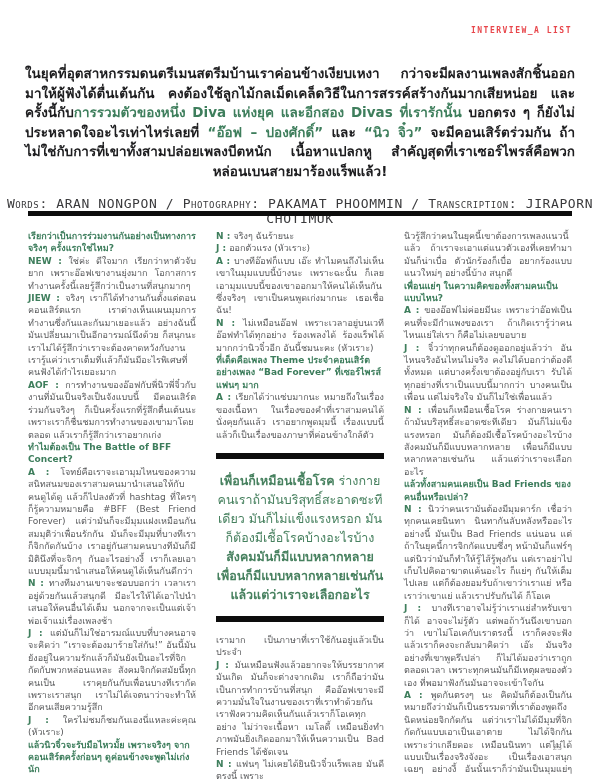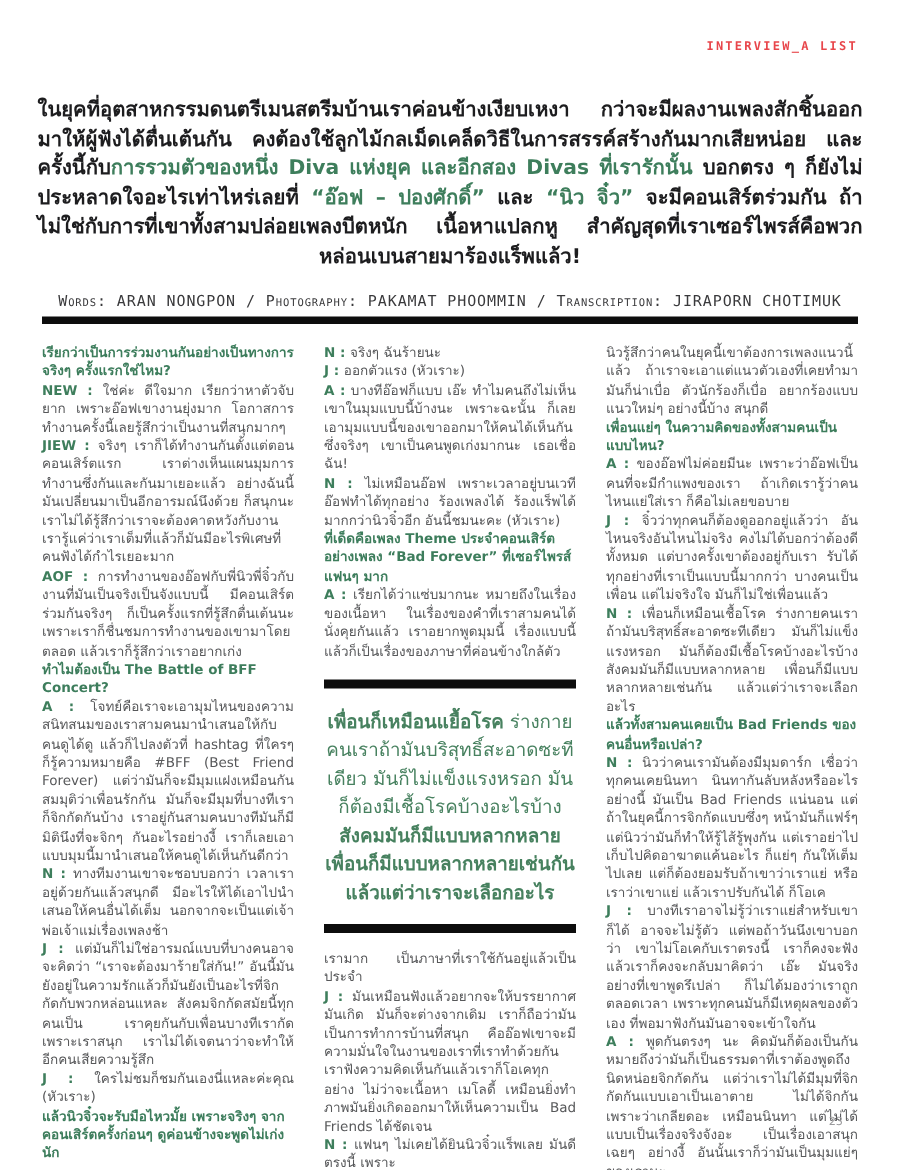--- a/index.html
+++ b/index.html
@@ -15,21 +15,21 @@
   }
   .intro {
     position:absolute; top:64px; left:25px; width:550px;
     font-size:13.5px; line-height:19.5px; font-weight:700; color:#1d1d1f;
     text-align:justify; text-align-last:center;
   }
   .intro .g { color:#3e7e5c; }
   .credits {
     position:absolute; top:196px; left:0; width:100%;
     text-align:center; font-family:"DejaVu Sans Mono", monospace;
-    font-size:10px; letter-spacing:0.6px; color:#3a3a3c;
+    font-size:13px; letter-spacing:0.6px; color:#3a3a3c;
     font-variant:small-caps;
   }
   .toprule {
     position:absolute; top:211px; left:28px; width:544px; height:5px;
     background:#0d0d0d;
   }
   .columns {
     position:absolute; top:230px; left:28px; width:544px; bottom:18px;
     display:flex; gap:20px;
   }
@@ -75,21 +75,21 @@
         <div class="q">แล้วนิวจิ๋วจะรับมือไหวมั้ย เพราะจริงๆ จากคอนเสิร์ตครั้งก่อนๆ ดูค่อนข้างจะพูดไม่เก่งนัก</div>
       </div>
       <div class="col">
         <p class="p"><span class="spk">N : </span>จริงๆ ฉันร้ายนะ</p>
         <p class="p"><span class="spk">J : </span>ออกตัวแรง (หัวเราะ)</p>
         <p class="p"><span class="spk">A : </span>บางทีอ๊อฟก็แบบ เอ๊ะ ทำไมคนถึงไม่เห็นเขาในมุมแบบนี้บ้างนะ เพราะฉะนั้น ก็เลยเอามุมแบบนี้ของเขาออกมาให้คนได้เห็นกัน ซึ่งจริงๆ เขาเป็นคนพูดเก่งมากนะ เธอเชื่อฉัน!</p>
         <p class="p"><span class="spk">N : </span>ไม่เหมือนอ๊อฟ เพราะเวลาอยู่บนเวทีอ๊อฟทำได้ทุกอย่าง ร้องเพลงได้ ร้องแร็พได้ มากกว่านิวจิ๋วอีก อันนี้ชมนะคะ (หัวเราะ)</p>
         <div class="q">ที่เด็ดคือเพลง Theme ประจำคอนเสิร์ตอย่างเพลง “Bad Forever” ที่เซอร์ไพรส์แฟนๆ มาก</div>
         <p class="p"><span class="spk">A : </span>เรียกได้ว่าแซ่บมากนะ หมายถึงในเรื่องของเนื้อหา ในเรื่องของคำที่เราสามคนได้นั่งคุยกันแล้ว เราอยากพูดมุมนี้ เรื่องแบบนี้ แล้วก็เป็นเรื่องของภาษาที่ค่อนข้างใกล้ตัว</p>
         <div class="rule"></div>
-        <div class="pullquote"><span class="qb">เพื่อนก็เหมือนแยื้อโรค</span><span> ร่างกายคนเราถ้ามันบริสุทธิ์สะอาดซะทีเดียว มันก็ไม่แข็งแรงหรอก มันก็ต้องมีเชื้อโรคบ้างอะไรบ้าง </span><span class="qb">สังคมมันก็มีแบบหลากหลาย เพื่อนก็มีแบบหลากหลายเช่นกัน แล้วแต่ว่าเราจะเลือกอะไร</span></div>
+        <div class="pullquote"><span class="qb">เพื่อนก็เหมือนเชื้อโรค</span><span> ร่างกายคนเราถ้ามันบริสุทธิ์สะอาดซะทีเดียว มันก็ไม่แข็งแรงหรอก มันก็ต้องมีเชื้อโรคบ้างอะไรบ้าง </span><span class="qb">สังคมมันก็มีแบบหลากหลาย เพื่อนก็มีแบบหลากหลายเช่นกัน แล้วแต่ว่าเราจะเลือกอะไร</span></div>
         <div class="rule"></div>
         <p class="p">เรามาก เป็นภาษาที่เราใช้กันอยู่แล้วเป็นประจำ</p>
         <p class="p"><span class="spk">J : </span>มันเหมือนฟังแล้วอยากจะให้บรรยากาศมันเกิด มันก็จะต่างจากเดิม เราก็ถือว่ามันเป็นการทำการบ้านที่สนุก คืออ๊อฟเขาจะมีความมั่นใจในงานของเราที่เราทำด้วยกัน เราฟังความคิดเห็นกันแล้วเราก็โอเคทุกอย่าง ไม่ว่าจะเนื้อหา เมโลดี้ เหมือนยิ่งทำภาพมันยิ่งเกิดออกมาให้เห็นความเป็น Bad Friends ได้ชัดเจน</p>
         <p class="p"><span class="spk">N : </span>แฟนๆ ไม่เคยได้ยินนิวจิ๋วแร็พเลย มันดีตรงนี้ เพราะ</p>
       </div>
       <div class="col">
         <p class="p">นิวรู้สึกว่าคนในยุคนี้เขาต้องการเพลงแนวนี้แล้ว ถ้าเราจะเอาแต่แนวตัวเองที่เคยทำมามันก็น่าเบื่อ ตัวนักร้องก็เบื่อ อยากร้องแบบแนวใหม่ๆ อย่างนี้บ้าง สนุกดี</p>
         <div class="q">เพื่อนแย่ๆ ในความคิดของทั้งสามคนเป็นแบบไหน?</div>
         <p class="p"><span class="spk">A : </span>ของอ๊อฟไม่ค่อยมีนะ เพราะว่าอ๊อฟเป็นคนที่จะมีกำแพงของเรา ถ้าเกิดเรารู้ว่าคนไหนแย่ใส่เรา ก็คือไม่เลยขอบาย</p>
         <p class="p"><span class="spk">J : </span>จิ๋วว่าทุกคนก็ต้องดูออกอยู่แล้วว่า อันไหนจริงอันไหนไม่จริง คงไม่ได้บอกว่าต้องดีทั้งหมด แต่บางครั้งเขาต้องอยู่กับเรา รับได้ทุกอย่างที่เราเป็นแบบนี้มากกว่า บางคนเป็นเพื่อน แต่ไม่จริงใจ มันก็ไม่ใช่เพื่อนแล้ว</p>

